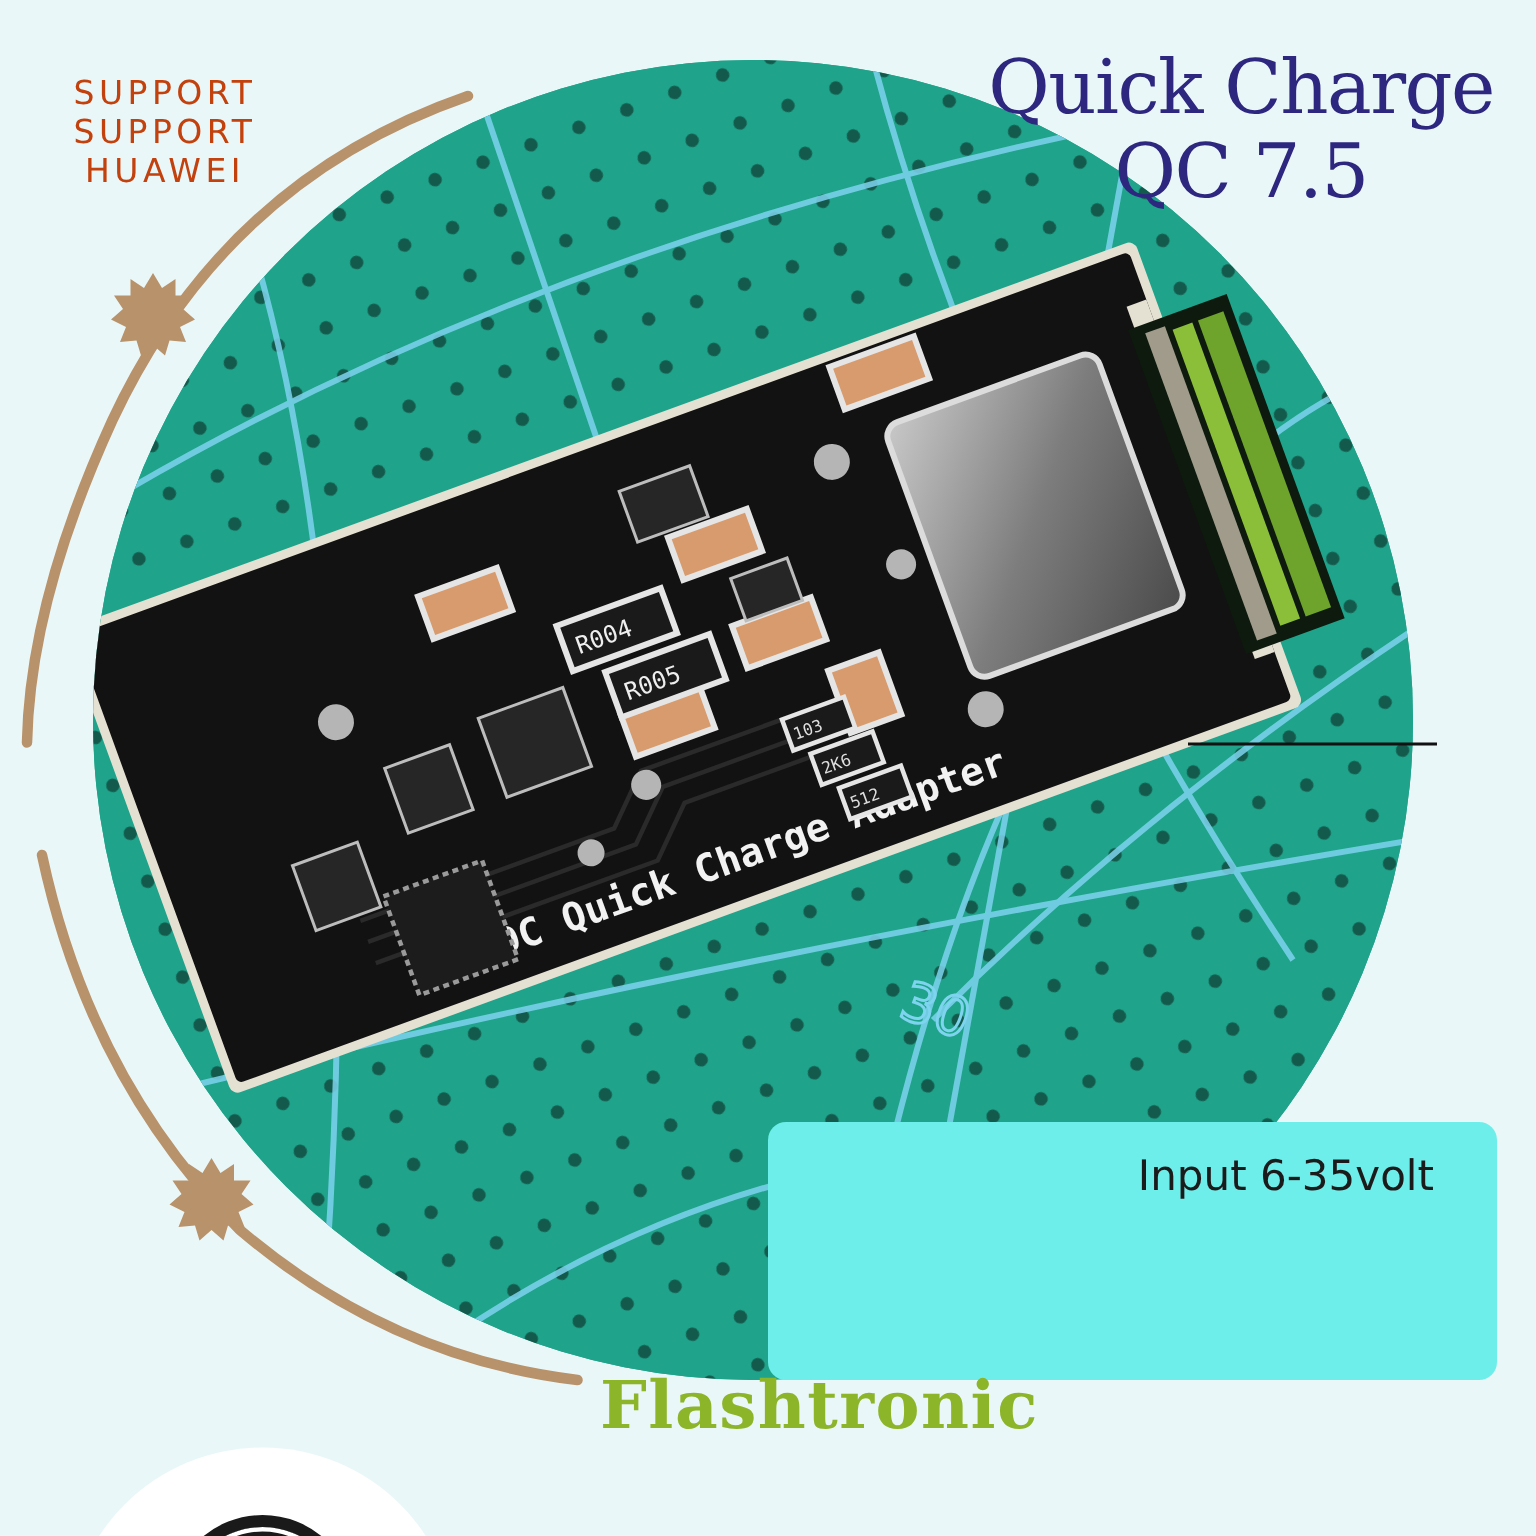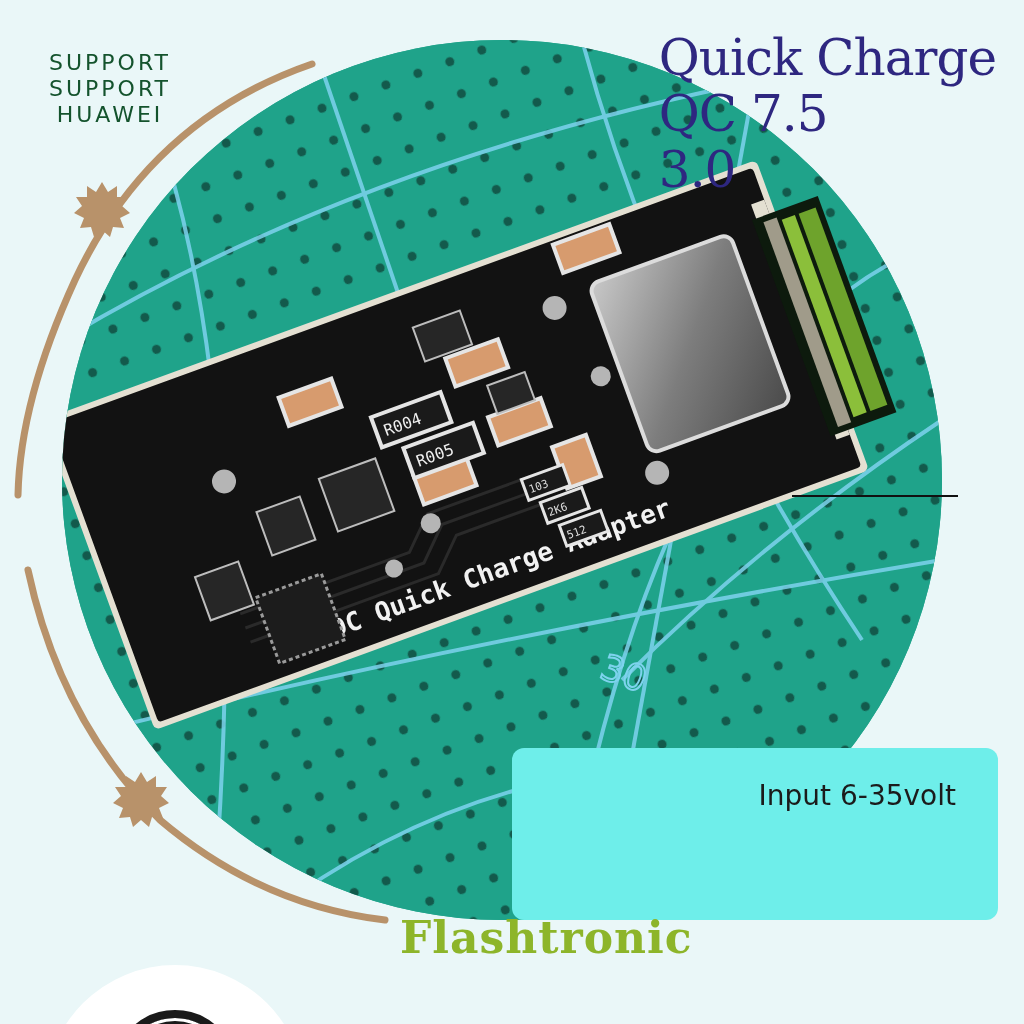--- a/index.html
+++ b/index.html
@@ -1,44 +1,44 @@
 <!DOCTYPE html>
 <html><head>
 <meta charset="utf-8">
 <style>
   * { margin: 0; padding: 0; box-sizing: border-box; }
   html, body { width: 1024px; height: 1024px; overflow: hidden; }
   body { background: #eaf7f8; position: relative; font-family: "DejaVu Sans", sans-serif; }
 
   .support {
     position: absolute; left: 30px; top: 50px; width: 160px;
-    text-align: center; color: #14532d;
+    text-align: center; color: #c2410c;
     font-family: "DejaVu Sans", sans-serif; font-size: 22px; letter-spacing: 3px; line-height: 26px;
   }
   .support div { display: block; }
 
   .title {
-    position: absolute; right: 28px; top: 30px; text-align: left;
+    position: absolute; right: 28px; top: 30px; text-align: center;
     color: #2e2780; font-family: "DejaVu Serif", serif; font-weight: normal;
     font-size: 50px; line-height: 56px; letter-spacing: -1px;
   }
 
   .arc-svg { position: absolute; left: 0; top: 0; width: 1024px; height: 1024px; pointer-events: none; }
 
   .photo {
     position: absolute; left: 62px; top: 40px; width: 880px; height: 880px;
     border-radius: 50%; overflow: hidden;
     background: #1fa38a;
   }
   .photo svg { width: 100%; height: 100%; display: block; }
 
   .spec-box {
     position: absolute; left: 512px; top: 748px; width: 486px; height: 172px;
     background: #6eeeea; border-radius: 12px;
-    padding: 29px 42px 0 0; text-align: right; color: #1b1b1b;
+    padding: 17px 42px 0 0; text-align: right; color: #1b1b1b;
     font-family: "DejaVu Sans", sans-serif; font-size: 28px; line-height: 38px;
   }
   .spec-box div { display: block; }
 
   .brand {
     position: absolute; left: 400px; top: 912px; color: #8db52a;
     font-family: "DejaVu Serif", serif; font-weight: bold;
     font-size: 44px; letter-spacing: 1px;
   }
 
@@ -172,21 +172,20 @@
       <rect x="46" y="10" width="18" height="210" fill="#6ea32c"></rect>
     </g>
   </svg>
 </div>
 
 <div class="pointer-line"></div>
 
 <div class="title">
   <div>Quick Charge</div>
   <div>QC 7.5</div>
-  <div>3.0</div>
 </div>
 
 <div class="spec-box">
   <div>Input 6-35volt</div>
 </div>
 
 <div class="brand">Flashtronic</div>
 
 <div class="bottom-badge">
   <div class="ring"></div>

